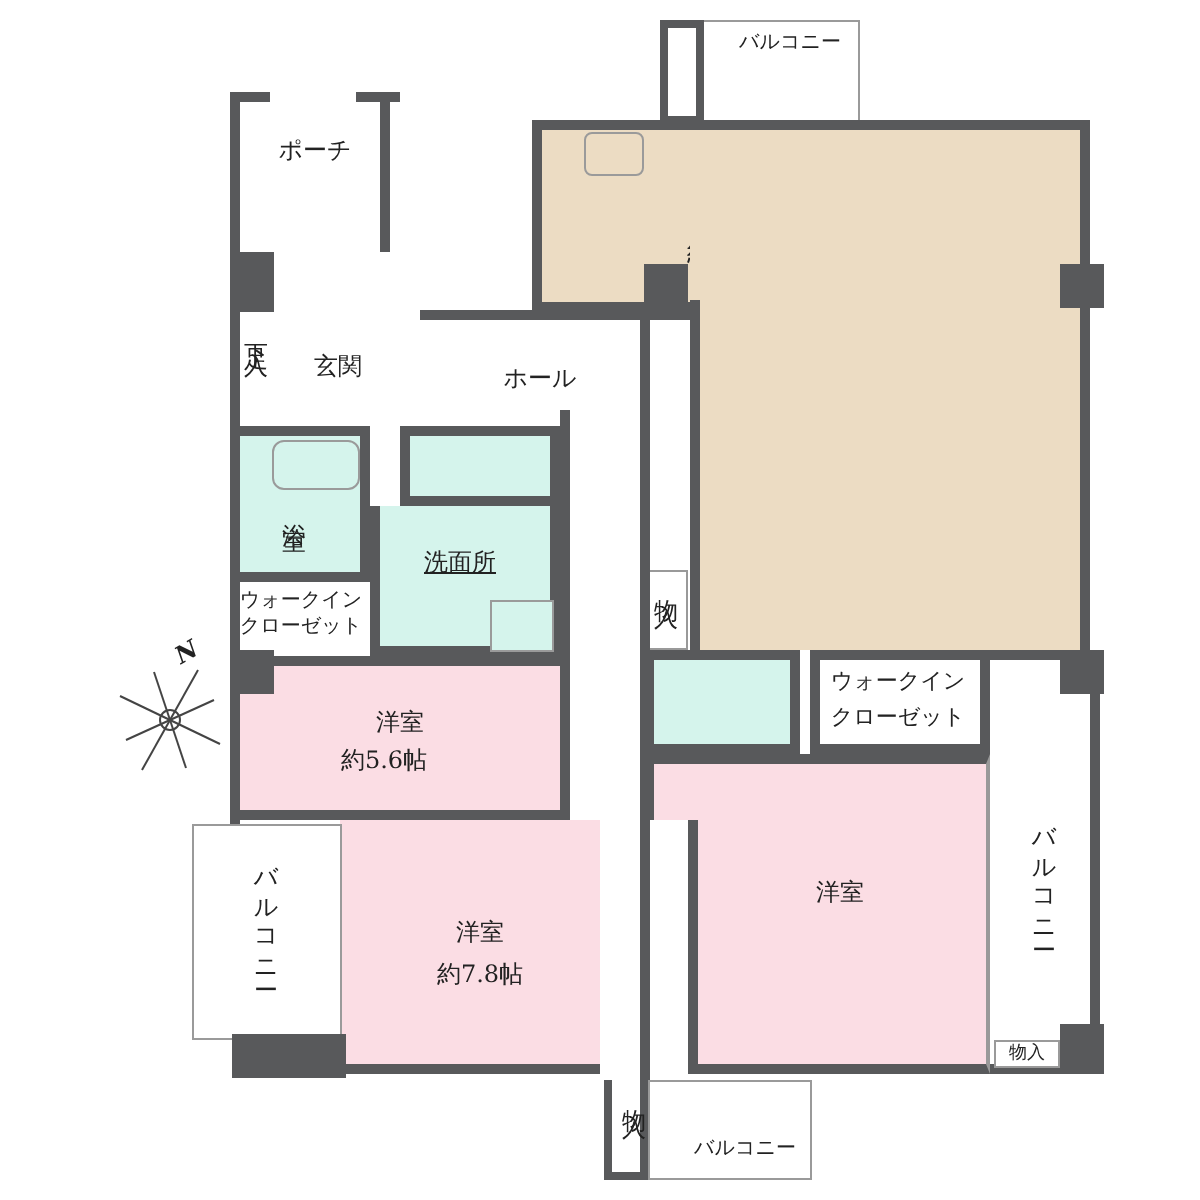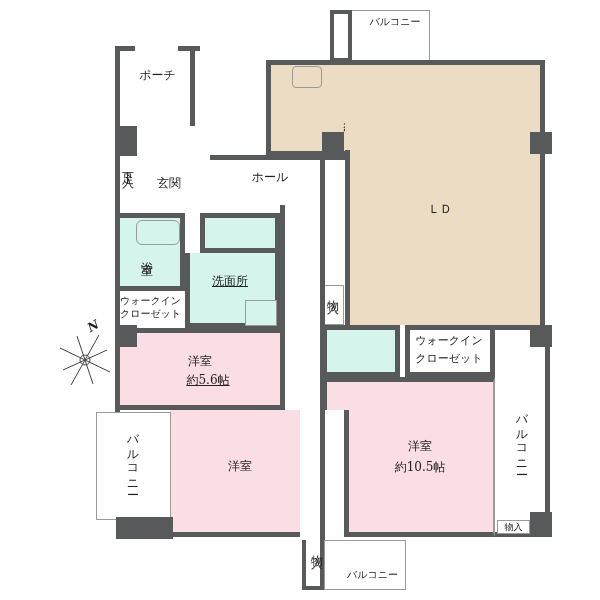--- a/index.html
+++ b/index.html
@@ -30,75 +30,74 @@
   <div class="room" style="left:266px;top:60px;width:165px;height:96px;background:#ecdcc3;border:5px solid #58595b;border-right:none;"></div>
   <div class="thin" style="left:292px;top:66px;width:30px;height:22px;border-radius:4px;background:#ecdcc3;"></div>
   <div class="thin" style="left:350px;top:66px;width:30px;height:22px;border-radius:4px;background:#ecdcc3;"></div>
   <div class="col" style="left:322px;top:132px;width:22px;height:22px;"></div>
   <div class="lbl" style="left:330px;top:98px;width:70px;">K</div>
   <div class="lbl" style="left:330px;top:117px;width:70px;">約6.6帖</div>
 
   <div class="room" style="left:345px;top:60px;width:200px;height:265px;background:#ecdcc3;border-top:5px solid #58595b;border-right:5px solid #58595b;"></div>
   <div class="room" style="left:345px;top:150px;width:5px;height:175px;background:#58595b;"></div>
   <div class="col" style="left:530px;top:132px;width:22px;height:22px;"></div>
-  <div class="lbl" style="left:400px;top:200px;width:80px;">ＬＤ</div>
 
   <div class="room" style="left:115px;top:126px;width:95px;height:84px;background:#fff;border-left:5px solid #58595b;"></div>
   <div class="col" style="left:115px;top:126px;width:22px;height:30px;"></div>
   <div class="lbl sm v" style="left:121px;top:162px;font-size:12px;">下足入</div>
   <div class="lbl" style="left:144px;top:174px;width:50px;">玄関</div>
   <div class="room" style="left:210px;top:155px;width:135px;height:55px;background:#fff;border-top:5px solid #58595b;"></div>
-  <div class="lbl" style="left:235px;top:168px;width:70px;">ホール</div>
+  <div class="lbl" style="left:235px;top:180px;width:70px;">ホール</div>
 
   <div class="room" style="left:115px;top:213px;width:70px;height:78px;background:#d5f4ec;border:5px solid #58595b;"></div>
   <div class="thin" style="left:136px;top:220px;width:44px;height:25px;border-radius:6px;background:#d5f4ec;"></div>
   <div class="lbl v" style="left:137px;top:252px;">浴室</div>
 
   <div class="room" style="left:200px;top:213px;width:80px;height:40px;background:#d5f4ec;border:5px solid #58595b;"></div>
 
   <div class="room" style="left:185px;top:253px;width:95px;height:75px;background:#d5f4ec;border:5px solid #58595b;border-top:none;"></div>
   <div class="thin" style="left:245px;top:300px;width:32px;height:26px;background:#d5f4ec;"></div>
   <div class="lbl" style="left:195px;top:272px;width:70px;text-decoration:underline;">洗面所</div>
 
   <div class="room" style="left:115px;top:291px;width:70px;height:37px;background:#fff;border-left:5px solid #58595b;"></div>
   <div class="lbl sm" style="left:118px;top:294px;width:65px;white-space:pre-line;">ウォークイン
 クローゼット</div>
 
   <div class="room" style="left:115px;top:328px;width:170px;height:82px;background:#fbdde4;border:5px solid #58595b;border-left-width:3px;"></div>
   <div class="col" style="left:115px;top:325px;width:22px;height:22px;"></div>
   <div class="lbl" style="left:165px;top:352px;width:70px;">洋室</div>
-  <div class="lbl" style="left:168px;top:371px;width:80px;text-decoration:underline;">約5.6帖</div>
+  <div class="lbl" style="left:152px;top:371px;width:80px;">約5.6帖</div>
 
   <div class="room" style="left:280px;top:205px;width:40px;height:205px;background:#fff;"></div>
   <div class="room" style="left:322px;top:285px;width:22px;height:40px;background:#fff;border:1px solid #999;"></div>
   <div class="lbl sm v" style="left:326px;top:290px;font-size:12px;">物入</div>
 
   <div class="room" style="left:322px;top:325px;width:78px;height:52px;background:#d5f4ec;border:5px solid #58595b;"></div>
 
   <div class="room" style="left:405px;top:325px;width:90px;height:52px;background:#fff;border:5px solid #58595b;"></div>
   <div class="lbl sm" style="left:410px;top:332px;width:78px;white-space:pre-line;font-size:11px;line-height:18px;">ウォークイン
 クローゼット</div>
 
   <div class="room" style="left:495px;top:325px;width:55px;height:45px;background:#fff;border-right:5px solid #58595b;border-top:5px solid #58595b;"></div>
   <div class="col" style="left:530px;top:325px;width:22px;height:22px;"></div>
 
   <div class="room" style="left:322px;top:377px;width:173px;height:160px;background:#fbdde4;border:5px solid #58595b;border-right:2px solid #999;"></div>
   <div class="room" style="left:322px;top:410px;width:27px;height:127px;background:#fff;border-right:5px solid #58595b;"></div>
   <div class="lbl" style="left:385px;top:437px;width:70px;">洋室</div>
-  <div class="lbl" style="left:375px;top:458px;width:90px;">約10.5帖</div>
 
   <div class="room" style="left:495px;top:370px;width:55px;height:167px;background:#fff;border-right:5px solid #58595b;border-bottom:5px solid #58595b;"></div>
   <div class="lbl v" style="left:512px;top:405px;">バルコニー</div>
   <div class="col" style="left:530px;top:512px;width:22px;height:25px;"></div>
   <div class="thin" style="left:497px;top:520px;width:33px;height:14px;"></div>
   <div class="lbl sm" style="left:497px;top:521px;width:33px;font-size:9px;">物入</div>
 
   <div class="room" style="left:170px;top:410px;width:155px;height:127px;background:#fbdde4;border-bottom:5px solid #58595b;"></div>
   <div class="room" style="left:300px;top:410px;width:25px;height:127px;background:#fff;"></div>
   <div class="lbl" style="left:205px;top:457px;width:70px;">洋室</div>
+  <div class="lbl" style="left:200px;top:478px;width:80px;">約7.8帖</div>
 
   <div class="thin" style="left:96px;top:412px;width:75px;height:108px;"></div>
   <div class="lbl v" style="left:123px;top:425px;">バルコニー</div>
   <div class="col" style="left:116px;top:517px;width:57px;height:22px;"></div>
 
   <div class="room" style="left:302px;top:540px;width:22px;height:50px;background:#fff;border:4px solid #58595b;border-top:none;"></div>
   <div class="lbl v" style="left:307px;top:545px;font-size:12px;">物入</div>
   <div class="thin" style="left:324px;top:540px;width:82px;height:50px;"></div>
   <div class="lbl sm" style="left:345px;top:568px;width:55px;">バルコニー</div>
 

